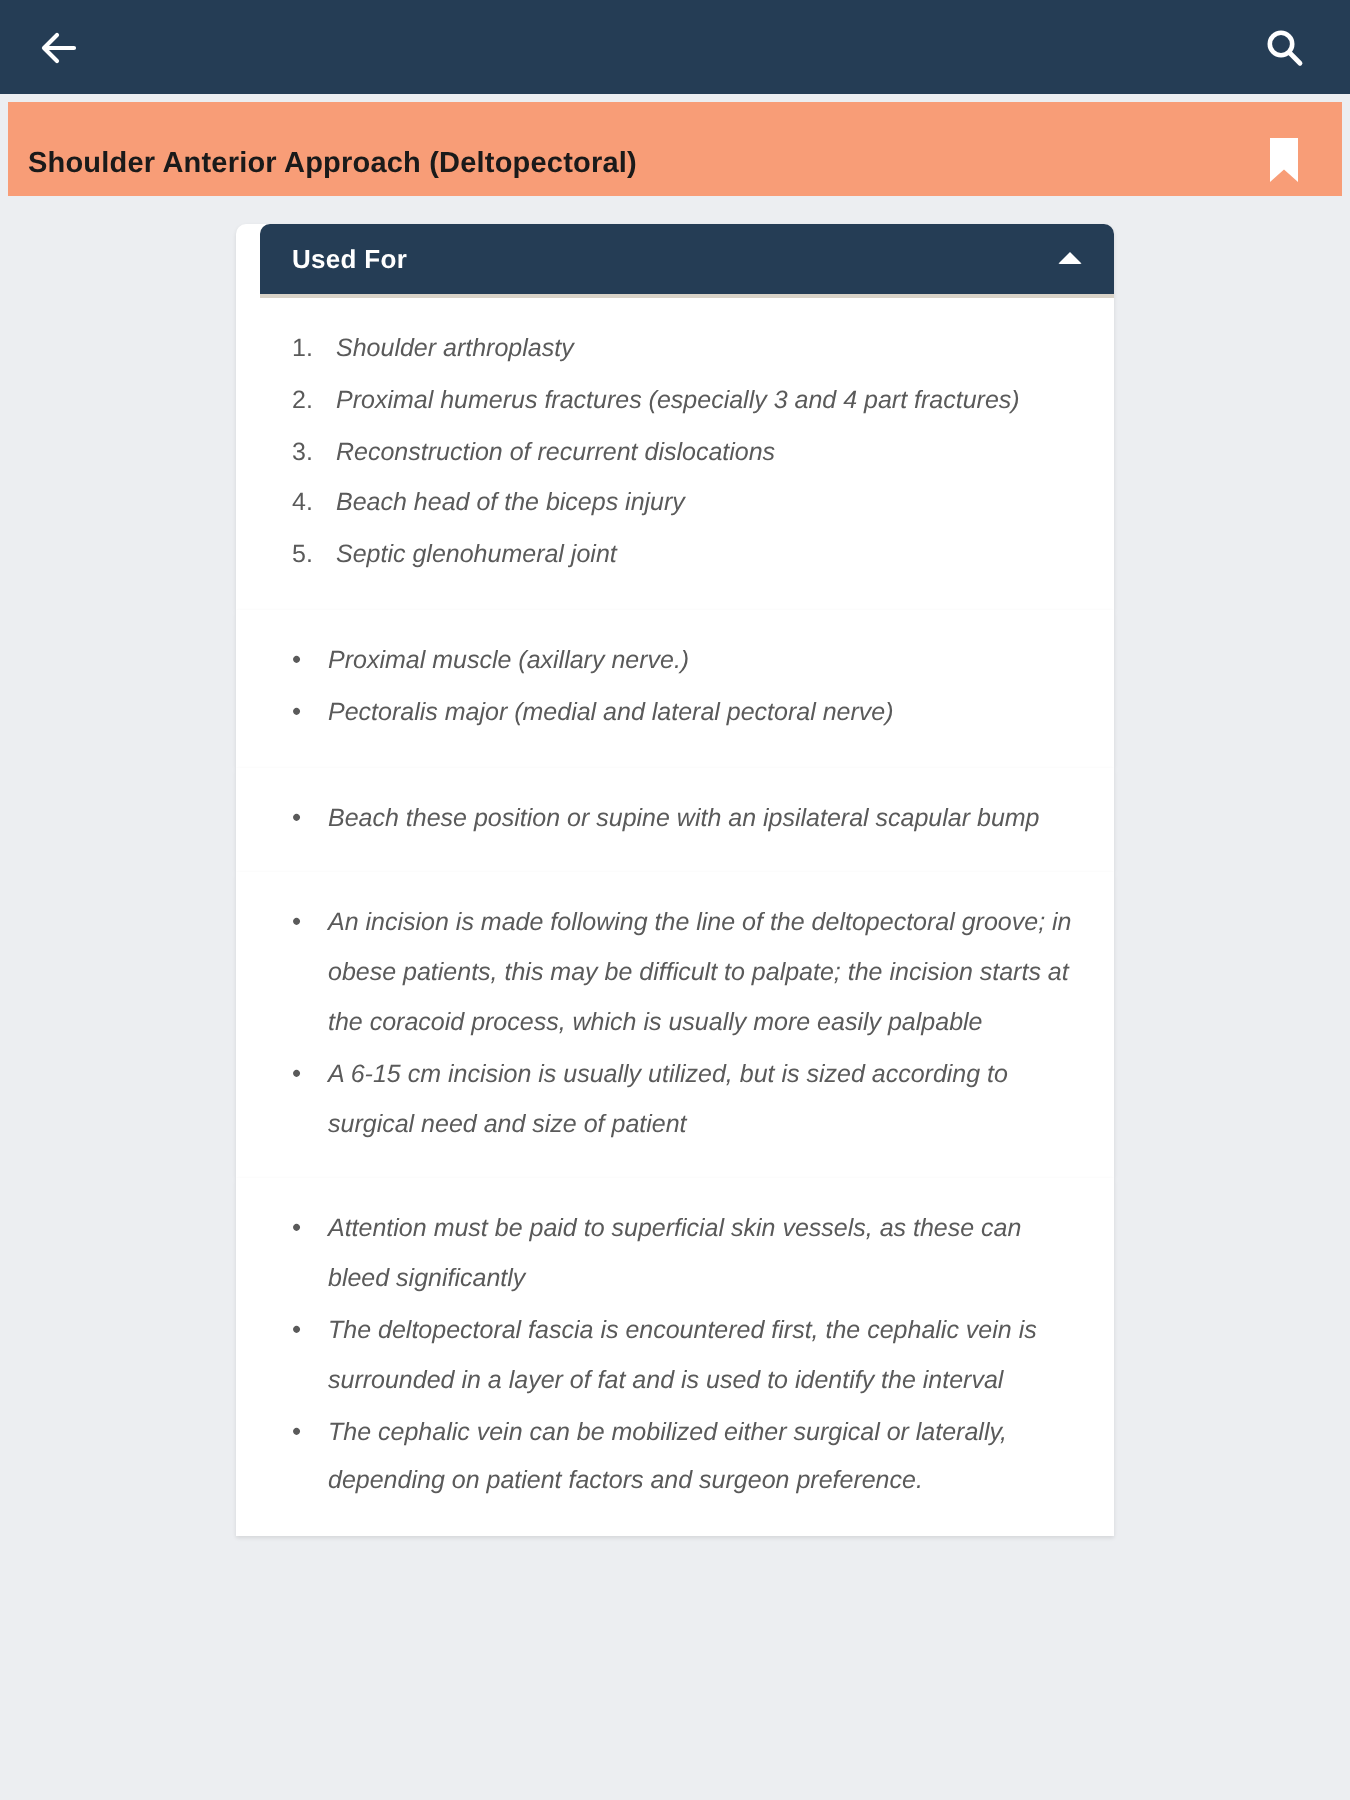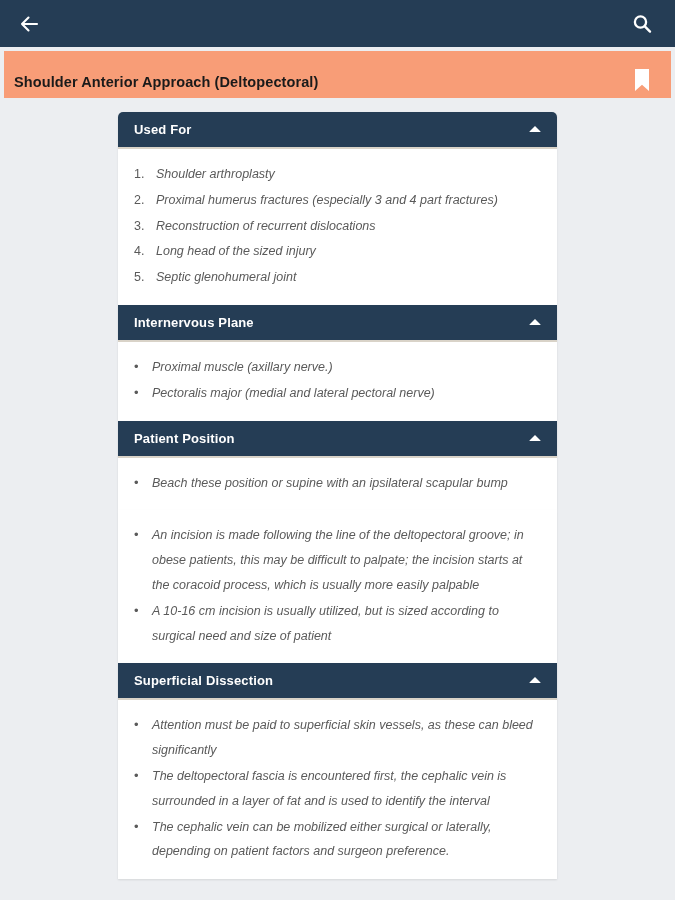--- a/index.html
+++ b/index.html
@@ -53,20 +53,21 @@
   .content {
     padding-top: 14px;
     height: calc(900px - 47px - 51px - 0px);
     overflow: hidden;
   }
   .card {
     width: 439px;
     margin: 0 auto;
     background: #ffffff;
     box-shadow: 0 1px 2px rgba(0,0,0,.10);
+    padding-left: 12px;
   }
   .card.first { border-top-left-radius: 5px; border-top-right-radius: 5px; }
 
   .sec-header {
     background: #253d55;
     color: #ffffff;
     height: 37px;
     display: flex;
     align-items: center;
     justify-content: space-between;
@@ -165,80 +166,68 @@
             <li class="sec-item">
               <span class="marker">2.</span>
               <span class="txt">Proximal humerus fractures (especially 3 and 4 part fractures)</span>
             </li>
             <li class="sec-item">
               <span class="marker">3.</span>
               <span class="txt">Reconstruction of recurrent dislocations</span>
             </li>
             <li class="sec-item">
               <span class="marker">4.</span>
-              <span class="txt">Long head of the sized injury</span>
+              <span class="txt">Beach head of the biceps injury</span>
             </li>
             <li class="sec-item">
               <span class="marker">5.</span>
               <span class="txt">Septic glenohumeral joint</span>
             </li>
           </ol>
         </div>
       </div>
       <div class="card">
-        <div class="sec-header">
-          <div class="sec-title">Internervous Plane</div>
-          <div class="caret"></div>
-        </div>
         <div class="sec-body">
           <ul class="sec-list">
             <li class="sec-item">
               <span class="marker">•</span>
               <span class="txt">Proximal muscle (axillary nerve.)</span>
             </li>
             <li class="sec-item">
               <span class="marker">•</span>
               <span class="txt">Pectoralis major (medial and lateral pectoral nerve)</span>
             </li>
           </ul>
         </div>
       </div>
       <div class="card">
-        <div class="sec-header">
-          <div class="sec-title">Patient Position</div>
-          <div class="caret"></div>
-        </div>
         <div class="sec-body">
           <ul class="sec-list">
             <li class="sec-item">
               <span class="marker">•</span>
               <span class="txt">Beach these position or supine with an ipsilateral scapular bump</span>
             </li>
           </ul>
         </div>
       </div>
       <div class="card">
         <div class="sec-body">
           <ul class="sec-list">
             <li class="sec-item">
               <span class="marker">•</span>
               <span class="txt">An incision is made following the line of the deltopectoral groove; in obese patients, this may be difficult to palpate; the incision starts at the coracoid process, which is usually more easily palpable</span>
             </li>
             <li class="sec-item">
               <span class="marker">•</span>
-              <span class="txt">A 10-16 cm incision is usually utilized, but is sized according to surgical need and size of patient</span>
-            </li>
-          </ul>
-        </div>
-      </div>
-      <div class="card">
-        <div class="sec-header">
-          <div class="sec-title">Superficial Dissection</div>
-          <div class="caret"></div>
-        </div>
+              <span class="txt">A 6-15 cm incision is usually utilized, but is sized according to surgical need and size of patient</span>
+            </li>
+          </ul>
+        </div>
+      </div>
+      <div class="card">
         <div class="sec-body">
           <ul class="sec-list">
             <li class="sec-item">
               <span class="marker">•</span>
               <span class="txt">Attention must be paid to superficial skin vessels, as these can bleed significantly</span>
             </li>
             <li class="sec-item">
               <span class="marker">•</span>
               <span class="txt">The deltopectoral fascia is encountered first, the cephalic vein is surrounded in a layer of fat and is used to identify the interval</span>
             </li>

